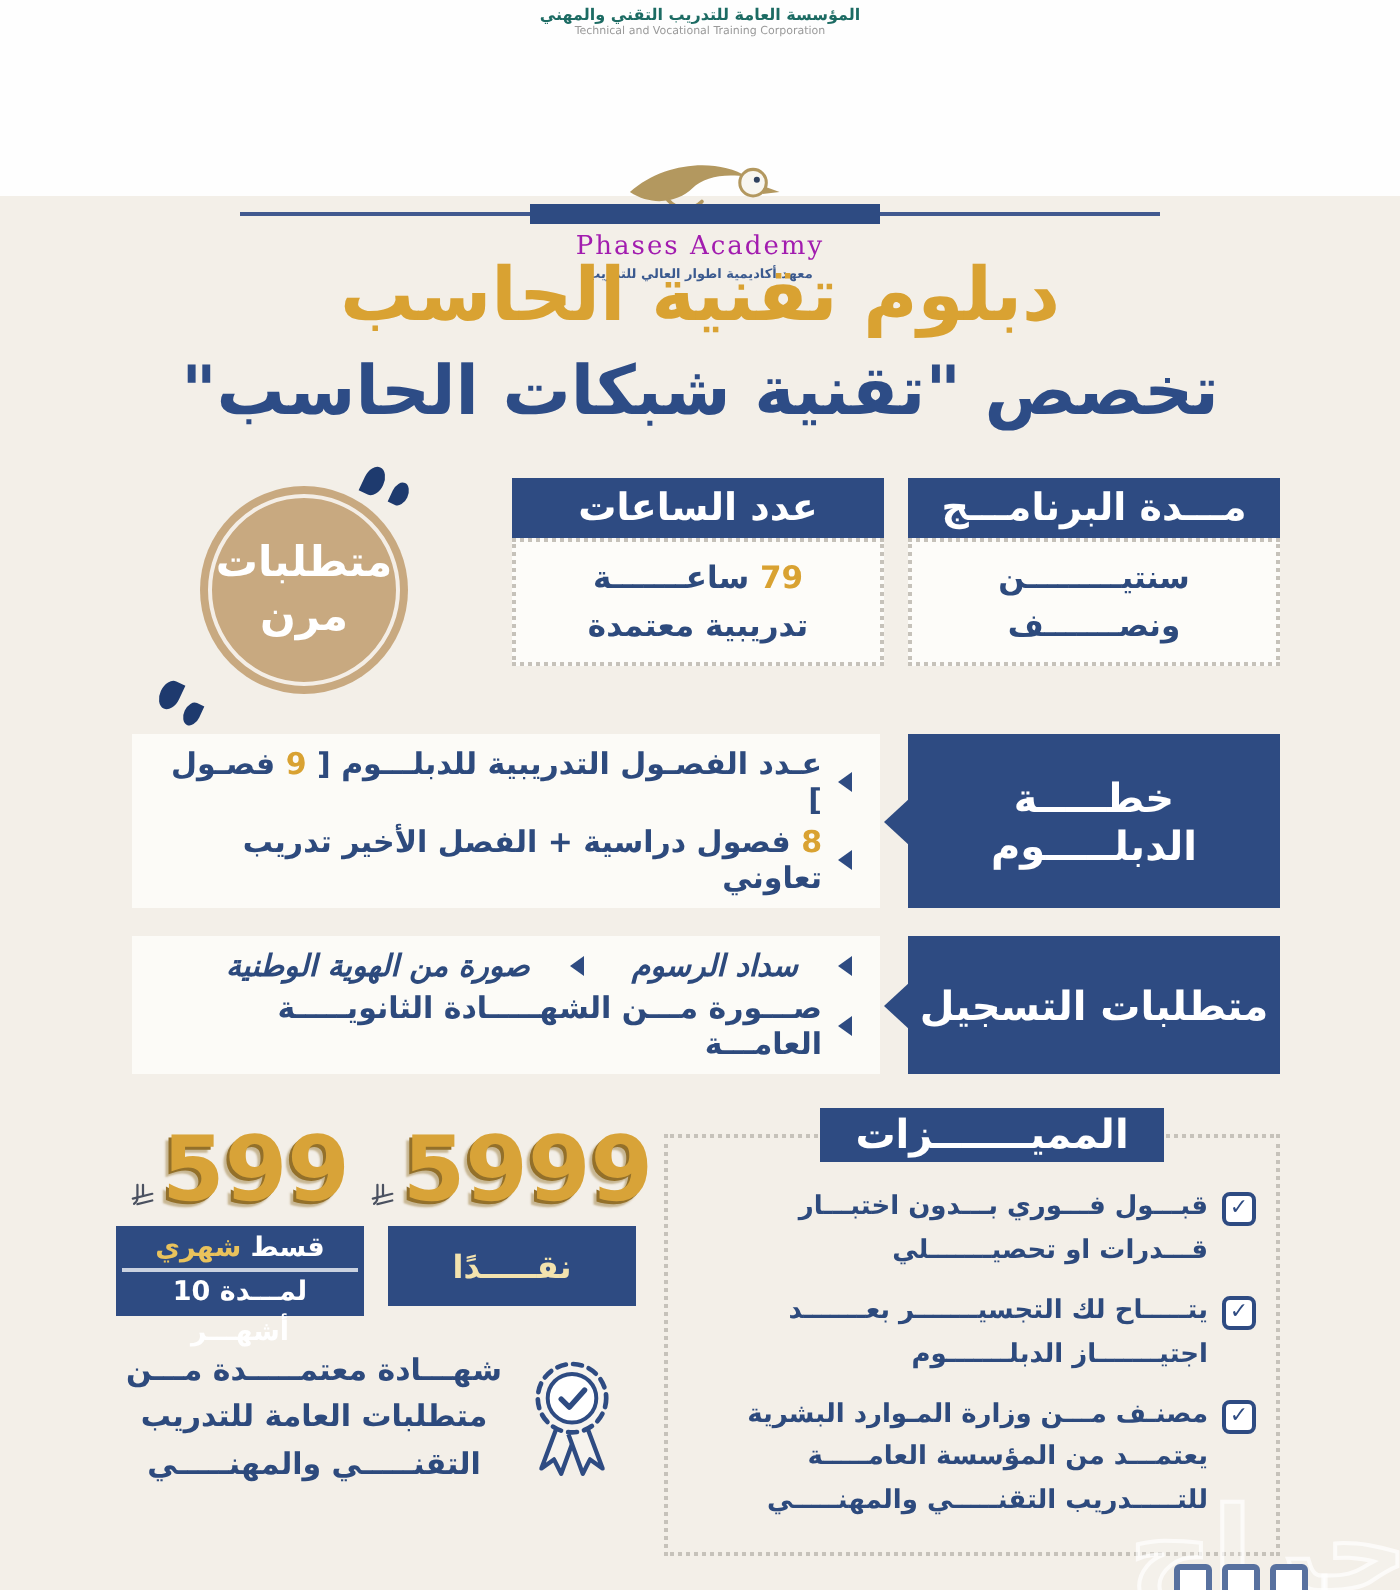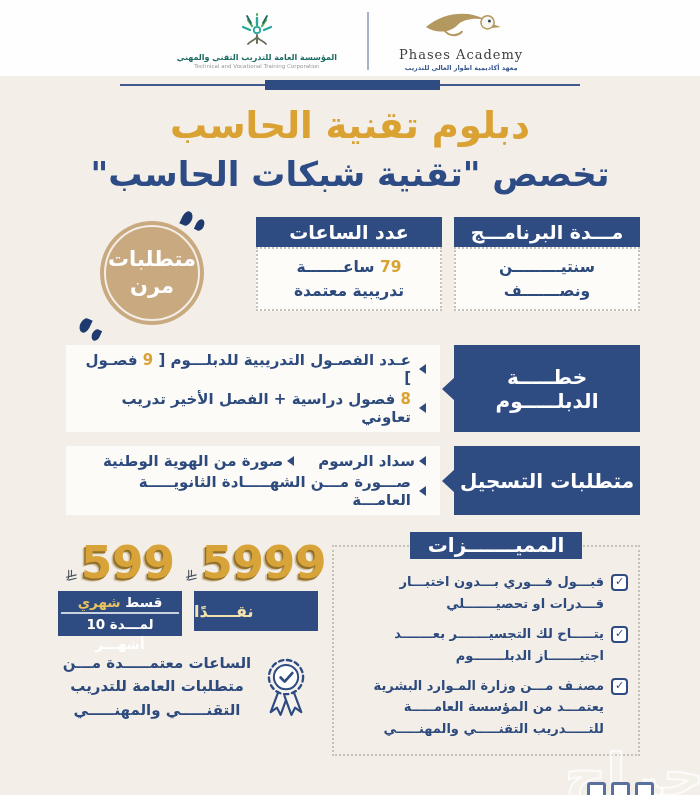--- a/index.html
+++ b/index.html
@@ -4,29 +4,29 @@
 <style>
   html,body{margin:0;padding:0;}
   body{
     width:700px;height:795px;overflow:hidden;position:relative;
     background:#f3efe8;
     font-family:"DejaVu Sans", sans-serif;
     direction:rtl;
   }
   
   .topbar{
-    direction:ltr;background:#fefefe;height:76px;
+    direction:ltr;background:#fefefe;height:98px;
     display:flex;align-items:center;justify-content:center;gap:30px;
-    padding-top:6px;box-sizing:border-box;
+    padding-top:6px;box-sizing:border-box;flex-direction:column;
   }
   .logo{display:flex;flex-direction:column;align-items:center;}
   .tvtc-ar{font-size:8px;font-weight:bold;color:#1c6b63;margin-top:2px;}
   .tvtc-en{font-size:5.5px;color:#9a9a9a;margin-top:1px;}
   .logo-divider{width:2px;height:58px;background:#a8b2c6;}
-  .phases-en{font-size:13px;color:#404040;font-family:"DejaVu Serif",serif;letter-spacing:1px;margin-top:1px;}
+  .phases-en{font-size:13px;color:#a21caf;font-family:"DejaVu Serif",serif;letter-spacing:1px;margin-top:1px;}
   .phases-ar{font-size:6.5px;color:#3b5a8f;font-weight:bold;margin-top:2px;}
   .hr-wrap{position:relative;height:10px;margin:4px 120px 0 120px;}
   .hr-line{position:absolute;top:4px;left:0;right:0;height:2px;background:#41598f;}
   .hr-bar{position:absolute;top:0;left:145px;width:175px;height:10px;background:#2e4b82;}
   
   .title{ text-align:center;margin-top:14px;}
   .title .t1{font-size:37px;font-weight:bold;color:#d9a232;line-height:1.2;}
   .title .t2{font-size:34px;font-weight:bold;color:#2d4c86;line-height:1.2;margin-top:6px;}
   
   .content{margin:0 60px 0 64px;}
@@ -64,21 +64,21 @@
   }
   .row-body{
     flex:1;margin-left:2px;margin-right:14px;background:#fcfbf7;
     display:flex;flex-direction:column;justify-content:center;gap:3px;
     padding:6px 14px;box-sizing:border-box;
   }
   .bullet-line{display:flex;align-items:center;gap:8px;font-size:15px;font-weight:bold;color:#2d4a7d;}
   .tri{width:0;height:0;border-top:5px solid transparent;border-bottom:5px solid transparent;
     border-right:7px solid #2e4b82;flex:none;display:inline-block;}
   .two-items{display:flex;gap:24px;}
-  .mini{display:flex;align-items:center;gap:4px;}
+  .mini{display:flex;align-items:center;gap:20px;font-style:italic;}
   
   .mid-row{display:flex;margin-top:18px;gap:14px;}
   .features-col{width:308px;flex:none;position:relative;margin-top:12px;}
   .features-box{border:2px dotted #c6c2ba;padding:24px 10px 6px 8px;box-sizing:border-box;}
   .features-head{
     position:absolute;top:-13px;right:58px;width:172px;height:27px;line-height:27px;font-size:20px;
   }
   .feat-item{display:flex;align-items:flex-start;gap:7px;margin-bottom:9px;
     font-size:13px;font-weight:bold;color:#2d4a7d;line-height:1.65;}
   .checkbox-icon{
@@ -90,21 +90,21 @@
   .left-col{flex:1;}
   .price-row{display:flex;gap:12px;}
   .price-block{width:124px;flex:none;display:flex;flex-direction:column;}
   .price-amount{display:flex;align-items:flex-end;justify-content:center;gap:3px;height:52px;}
   .amount{
     font-size:45px;font-weight:bold;color:#d8a338;line-height:1;
     text-shadow:-1.5px 1.5px 0 #93702a,-3px 3px 1px rgba(147,112,42,.45);
   }
   .riyal{flex:none;margin-bottom:2px;}
   .price-label{margin-top:6px;}
-  .price-label.solid{height:40px;display:flex;align-items:center;justify-content:flex-end;font-size:16px;color:#f3e3ae;}
+  .price-label.solid{height:40px;display:flex;align-items:center;justify-content:center;font-size:16px;color:#f3e3ae;}
   .price-label.split{padding:2px 0;}
   .price-label.split .l1{height:19px;line-height:19px;font-size:13.5px;text-align:center;}
   .price-label.split .l1 .g2{color:#e9c25c;}
   .price-label.split .l2{height:20px;line-height:20px;font-size:13.5px;text-align:center;
     border-top:2px solid rgba(255,255,255,.75);margin:0 3px;}
   .cert-row{display:flex;align-items:center;gap:8px;margin-top:16px;justify-content:center;}
   .cert-text{font-size:15px;font-weight:bold;color:#2d4a7d;line-height:1.55;text-align:center;}
   
   .wm{
     position:absolute;right:-4px;bottom:-14px;font-size:58px;font-weight:bold;
@@ -284,21 +284,21 @@
 
       <div class="cert-row">
         <svg width="54" height="66" viewBox="0 0 60 72">
           <path d="M22 40 L13 64 L20 59 L24 67 L32 45" fill="#f6f3ee" stroke="#2e4b82" stroke-width="2.4" stroke-linejoin="round"></path>
           <path d="M38 40 L47 64 L40 59 L36 67 L28 45" fill="#f6f3ee" stroke="#2e4b82" stroke-width="2.4" stroke-linejoin="round"></path>
           <circle cx="30" cy="25" r="19" fill="#f6f3ee" stroke="#2e4b82" stroke-width="2.6" stroke-dasharray="5 4" stroke-linecap="round"></circle>
           <circle cx="30" cy="25" r="13.5" fill="#ffffff" stroke="#2e4b82" stroke-width="2.2"></circle>
           <path d="M24 25.5 L28.5 30 L37 20.5" fill="none" stroke="#2e4b82" stroke-width="3" stroke-linecap="round" stroke-linejoin="round"></path>
         </svg>
         <div class="cert-text">
-          <div>الساعات معتمـــــدة مـــن</div>
+          <div>شهـــادة معتمـــــدة مـــن</div>
           <div>متطلبات العامة للتدريب</div>
           <div>التقنـــــي والمهنـــــي</div>
         </div>
       </div>
     </div>
   </div>
 
 </div>
 
 <div class="wm">حراج</div>

